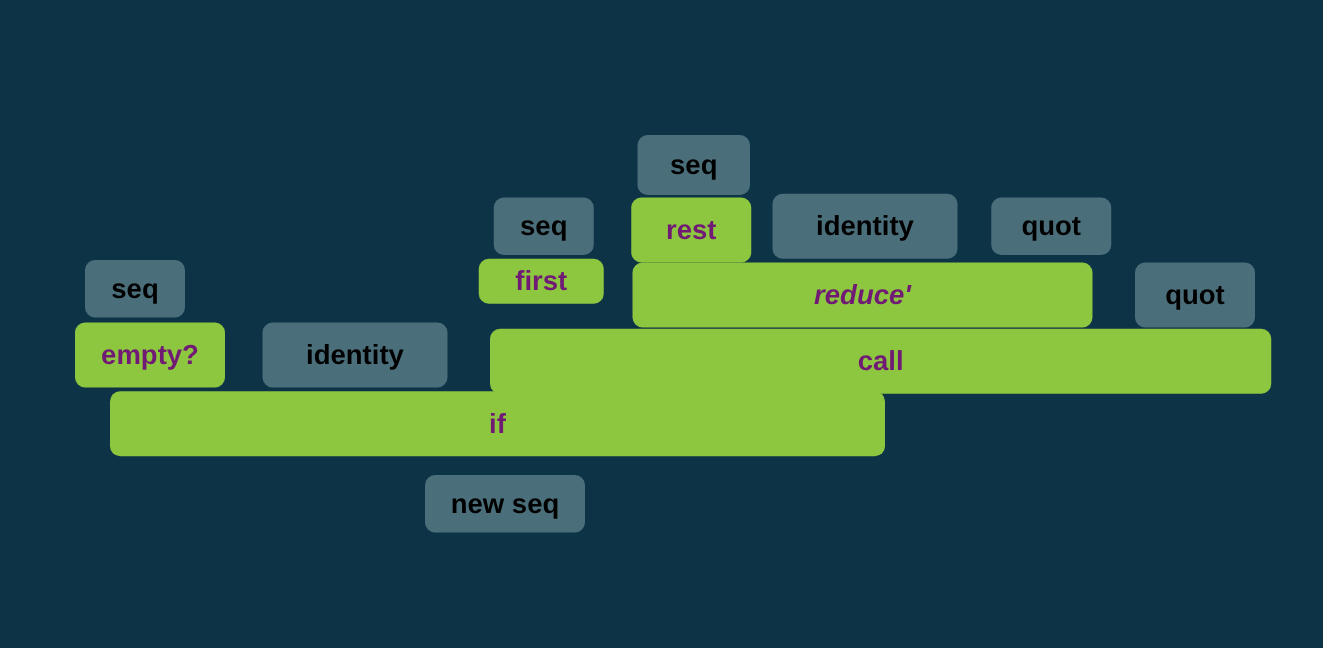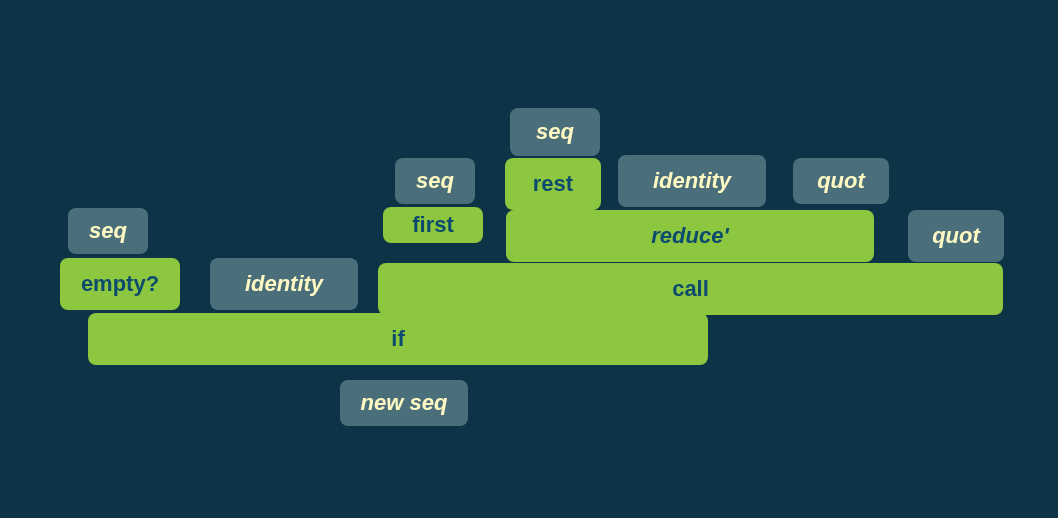--- a/index.html
+++ b/index.html
@@ -20,27 +20,26 @@
       align-items: center;
       justify-content: center;
       font-weight: 900;
       font-size: 22px;
       white-space: nowrap;
       padding: 0 14px;
     }
 
     .dark {
       background-color: #4a6e7a;
-      color: #fef9c3;
-      font-style: italic;
+      color: #000000;
     }
 
     .green {
       background-color: #8dc63f;
-      color: #0c4a6e;
+      color: #701a75;
     }
 
     
 
     
     #seq-top {
       left: 510px;
       top: 108px;
       width: 90px;
       height: 48px;
@@ -124,21 +123,21 @@
     
     #quot-right {
       left: 908px;
       top: 210px;
       width: 96px;
       height: 52px;
     }
 
     
     #call {
-      left: 378px;
+      left: 392px;
       top: 263px;
       width: 625px;
       height: 52px;
     }
 
     
     #if {
       left: 88px;
       top: 313px;
       width: 620px;

